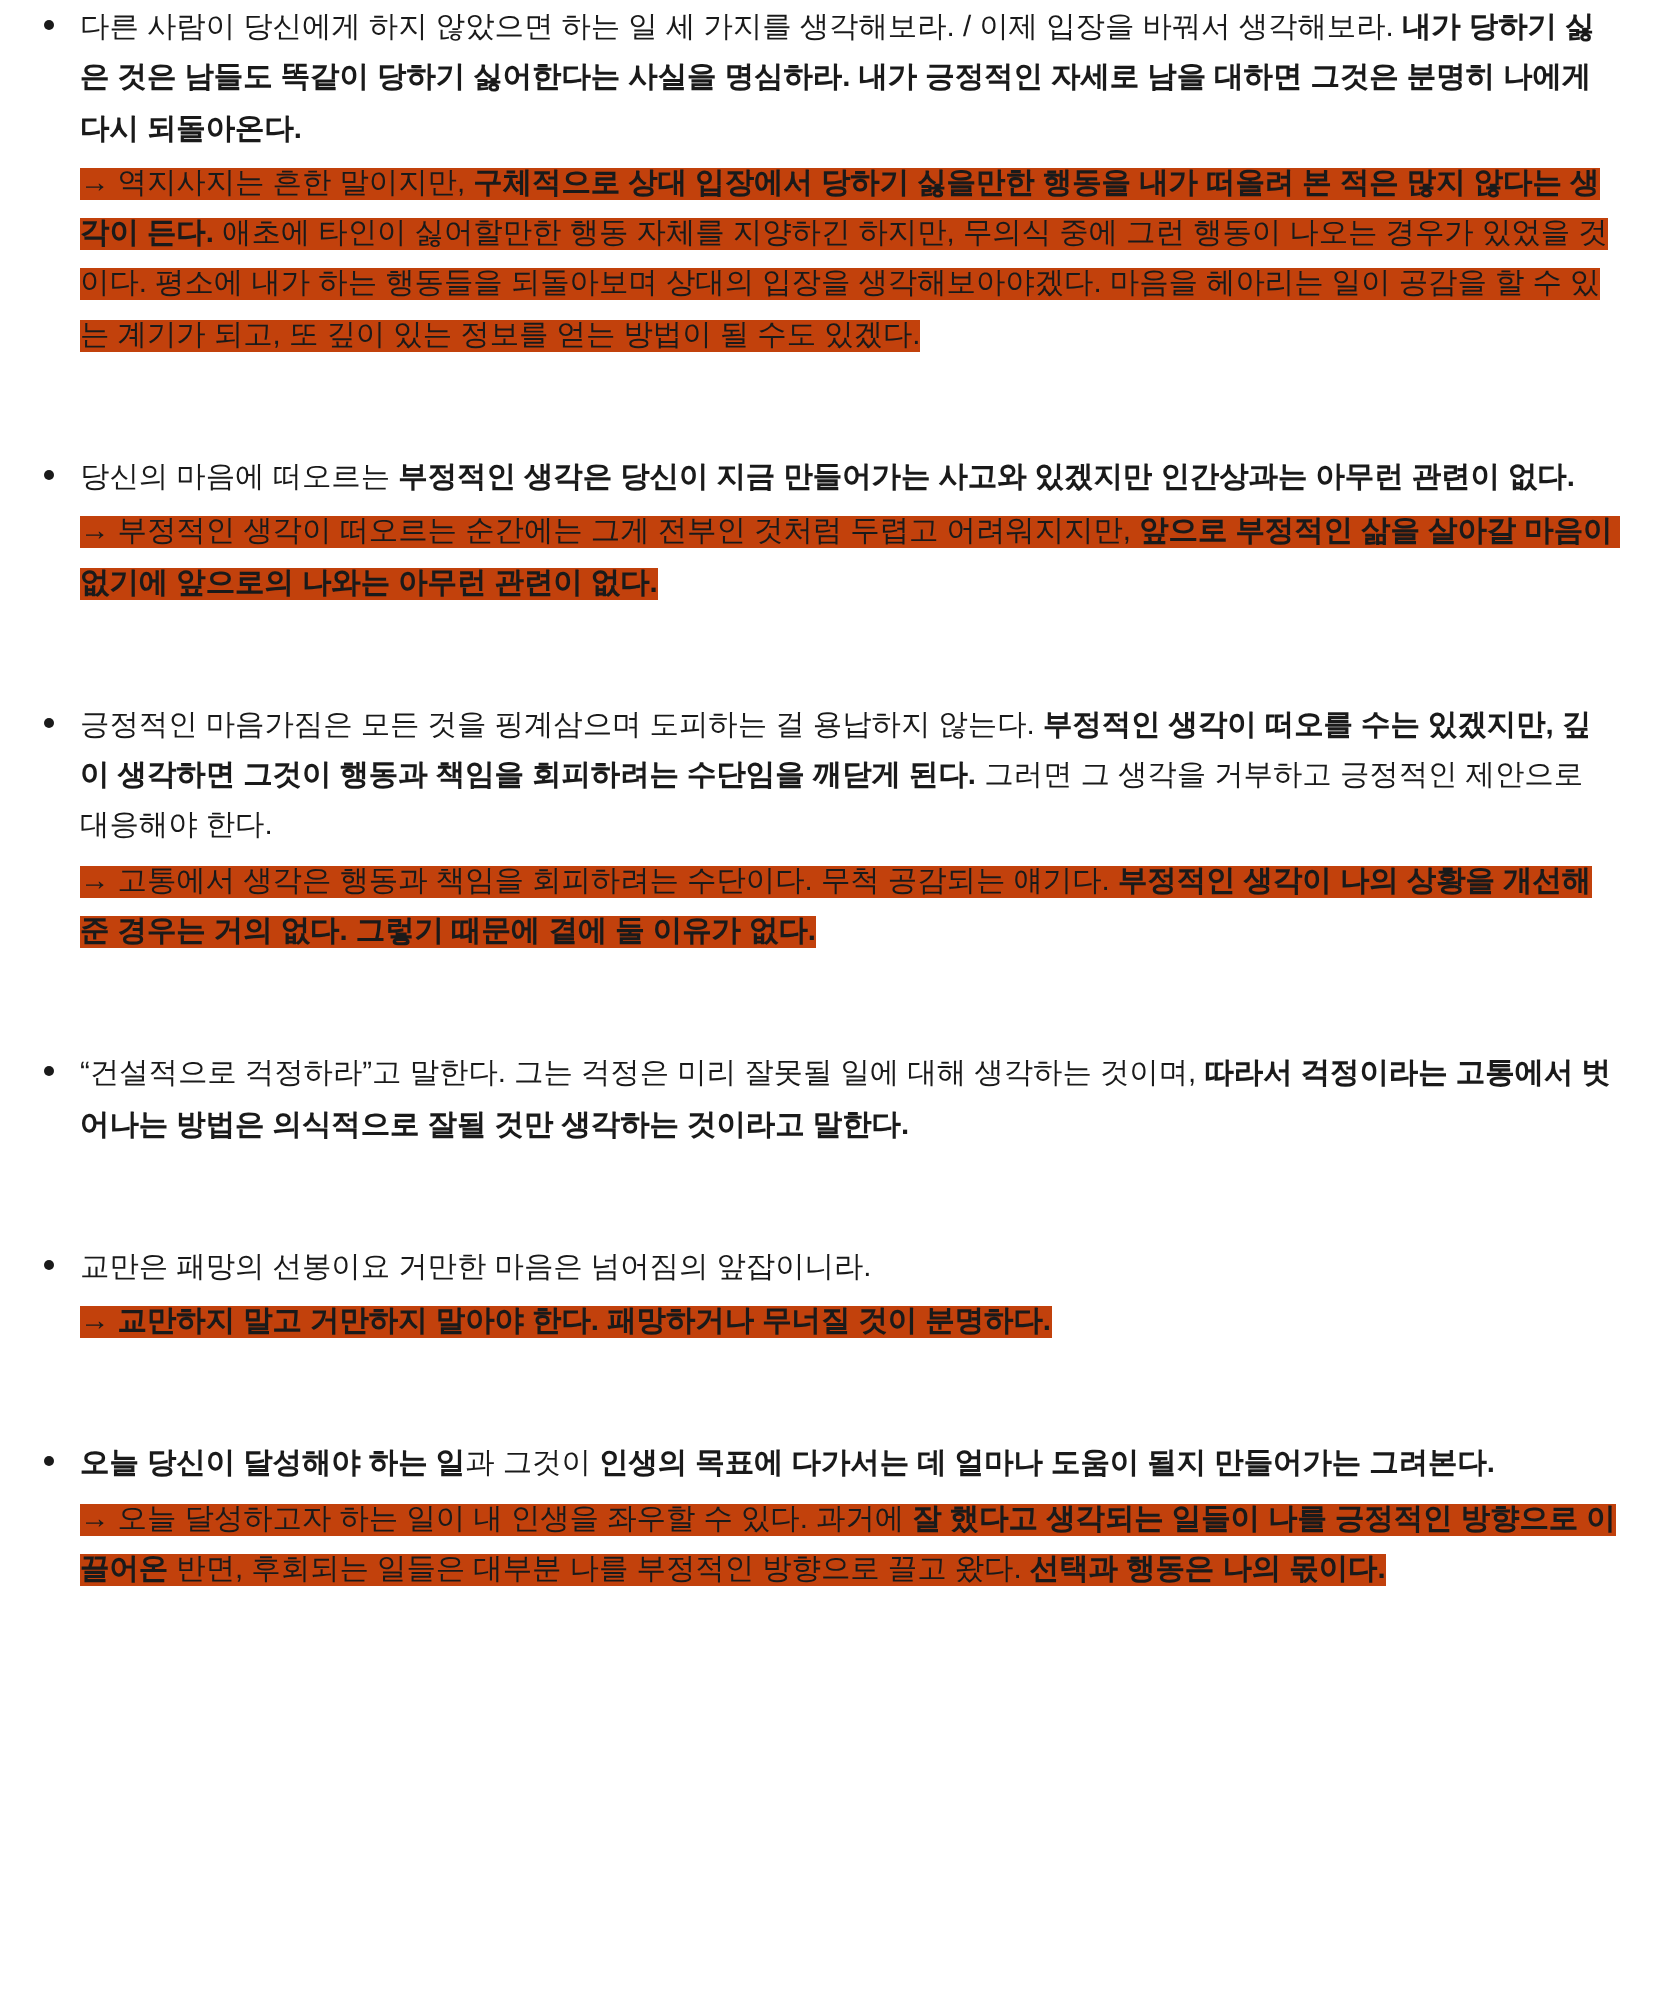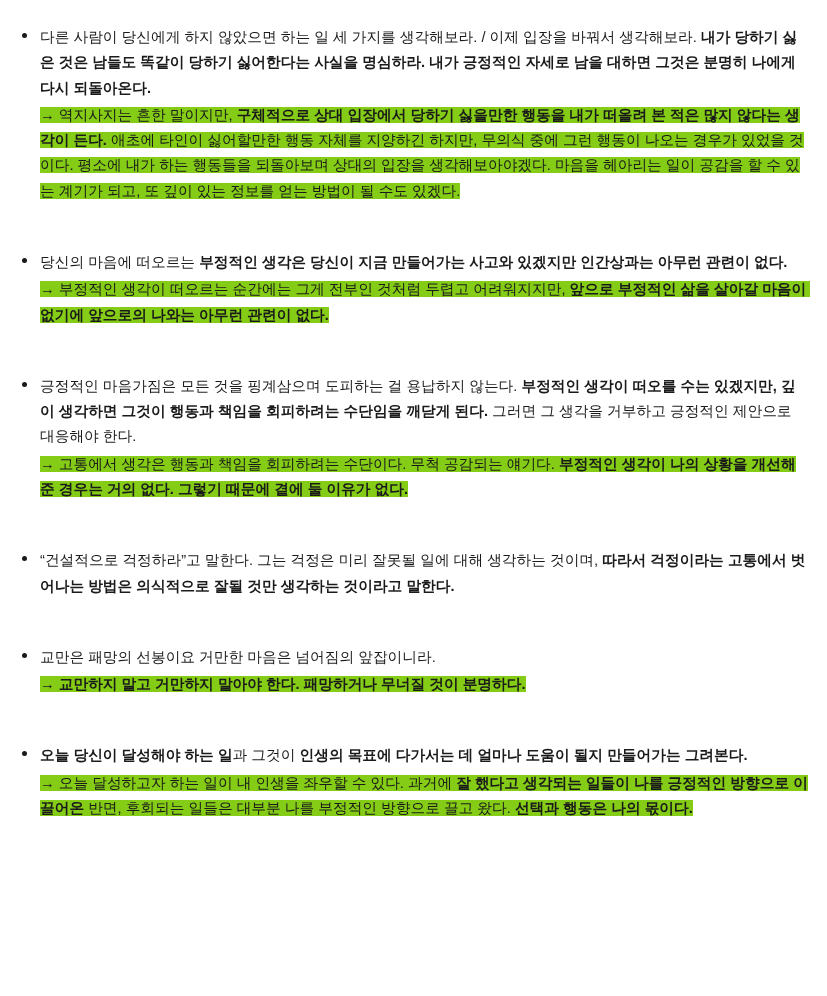--- a/index.html
+++ b/index.html
@@ -7,21 +7,21 @@
     padding: 0;
     background: #ffffff;
   }
   body {
     width: 827px;
     min-height: 996px;
     font-family: "Liberation Sans", sans-serif;
     color: #1a1a1a;
   }
   .doc {
-    padding: 25px 18px 10px 18px;
+    padding: 2px 18px 10px 18px;
     box-sizing: border-box;
     width: 827px;
   }
   ul.note-list {
     list-style: none;
     margin: 0;
     padding: 0;
   }
   li.note-item {
     position: relative;
@@ -49,21 +49,21 @@
   .seg {
     white-space: pre-wrap;
   }
   .hl {
     background: #fdf0a8;
   }
   .b {
     font-weight: bold;
   }
   .arrow-line .seg {
-    background: #84cc16;
+    background: #c2410c;
   }
 </style>
 </head>
 <body>
 
 <div class="doc">
   <ul class="note-list" id="note-list">
       <li class="note-item">
         <p class="quote-block"><span class="seg">다른 사람이 당신에게 하지 않았으면 하는 일 세 가지를 생각해보라. / 이제 입장을 바꿔서 생각해보라. </span><span class="seg b">내가 당하기 싫은 것은 남들도 똑같이 당하기 싫어한다는 사실을 명심하라. 내가 긍정적인 자세로 남을 대하면 그것은 분명히 나에게 다시 되돌아온다.</span></p>
         <p class="comment-block arrow-line"><span class="seg hl">→ 역지사지는 흔한 말이지만, </span><span class="seg b hl">구체적으로 상대 입장에서 당하기 싫을만한 행동을 내가 떠올려 본 적은 많지 않다는 생각이 든다.</span><span class="seg hl"> 애초에 타인이 싫어할만한 행동 자체를 지양하긴 하지만, 무의식 중에 그런 행동이 나오는 경우가 있었을 것이다. 평소에 내가 하는 행동들을 되돌아보며 상대의 입장을 생각해보아야겠다. 마음을 헤아리는 일이 공감을 할 수 있는 계기가 되고, 또 깊이 있는 정보를 얻는 방법이 될 수도 있겠다.</span></p>

